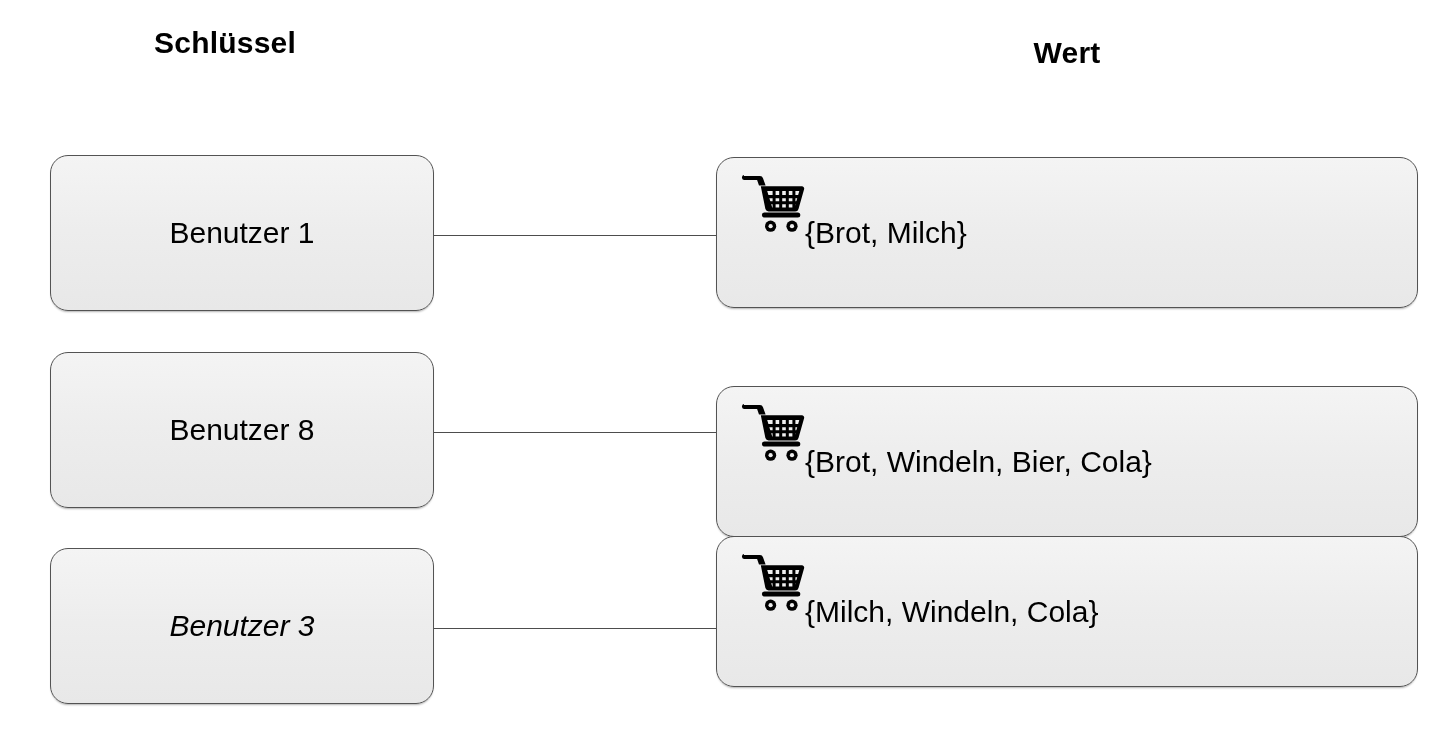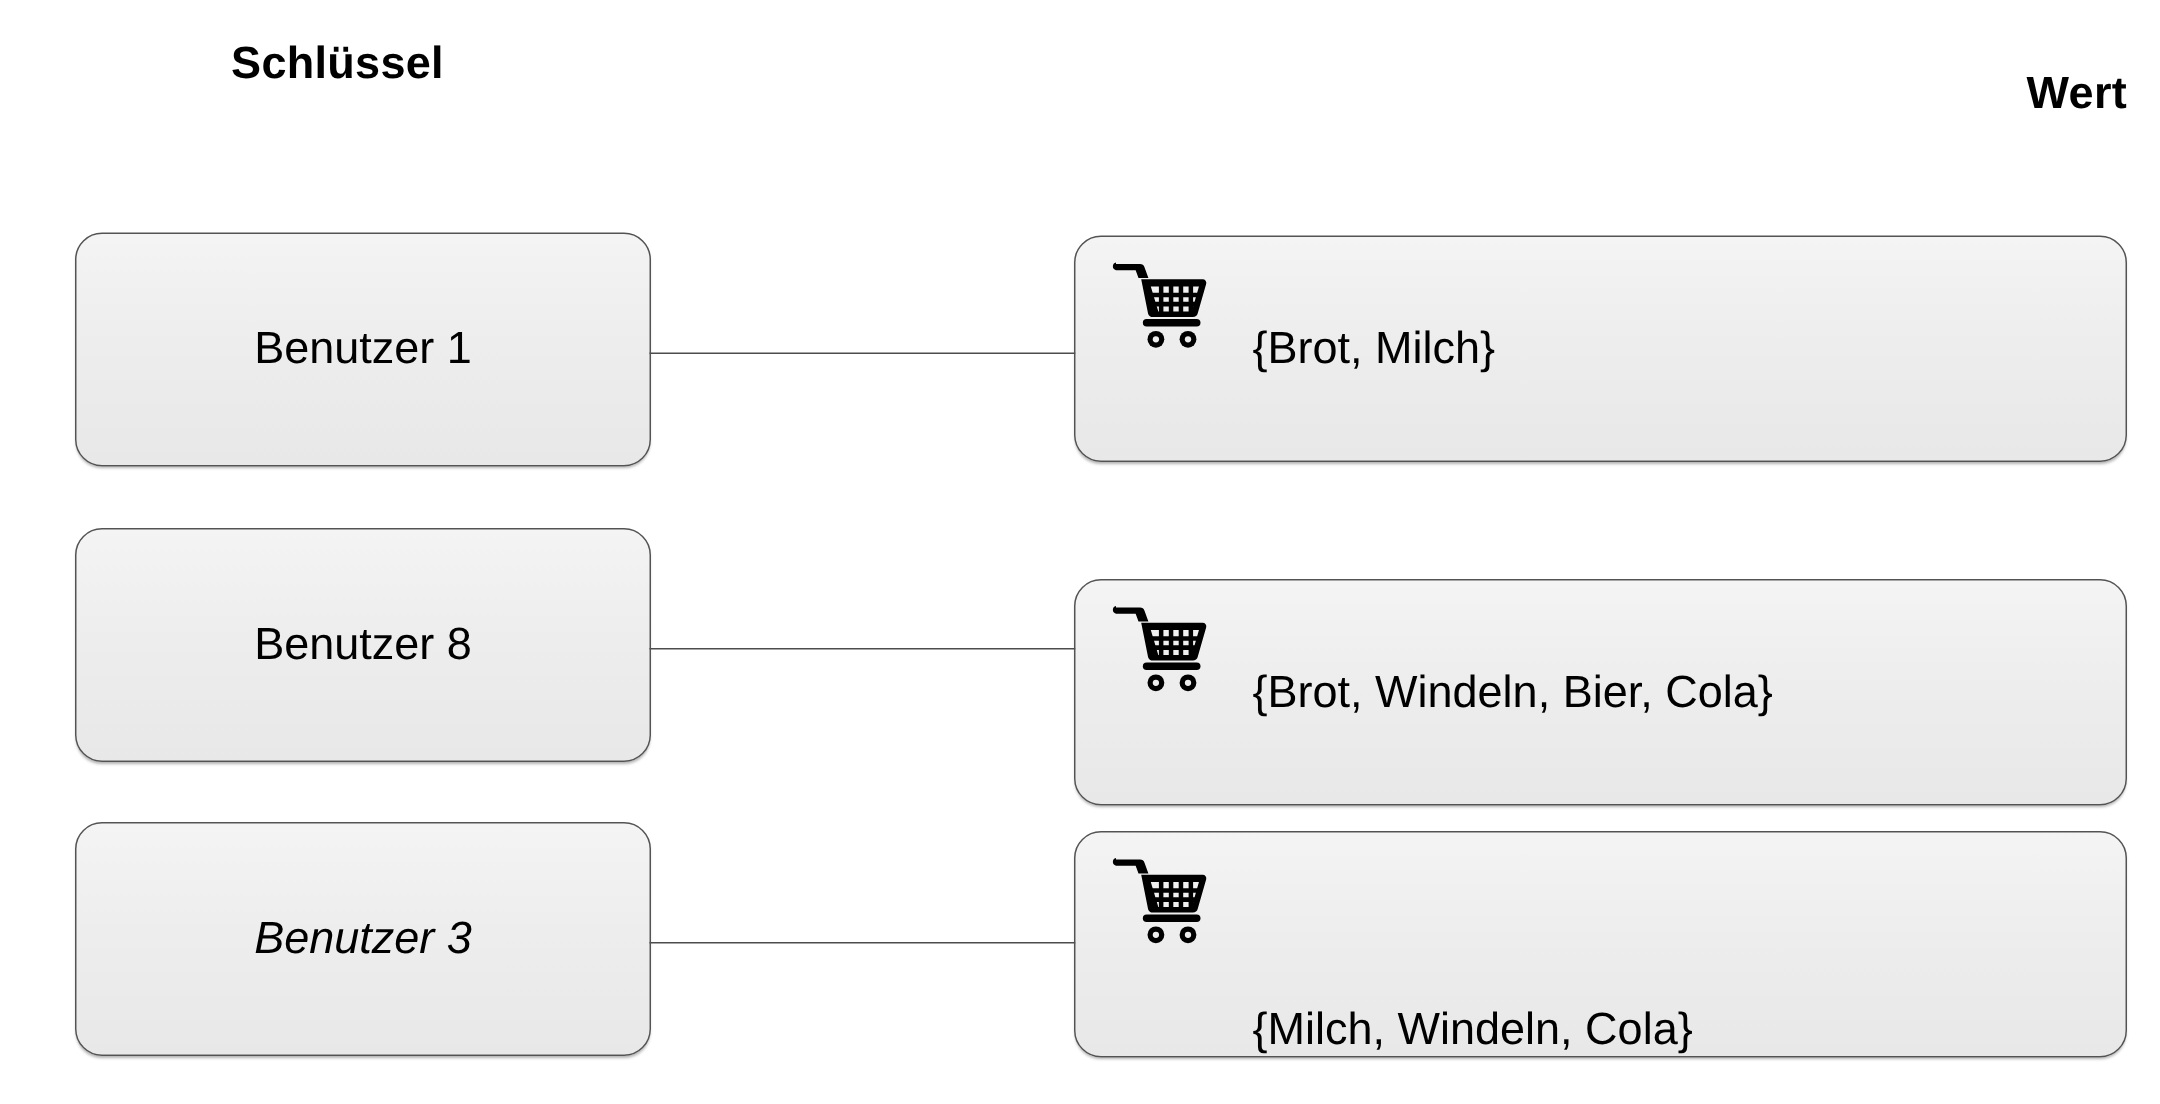--- a/index.html
+++ b/index.html
@@ -28,21 +28,21 @@
     position: absolute;
     font-weight: bold;
     font-size: 30px;
     line-height: 34px;
     letter-spacing: 0.2px;
     color: #000;
     text-align: center;
     white-space: nowrap;
   }
   .col-header.key  { left: 33px;  top: 26px; width: 384px; }
-  .col-header.value{ left: 716px; top: 46px; width: 702px; text-align: right; }
+  .col-header.value{ left: 716px; top: 36px; width: 702px; }
 
   
   .connector {
     position: absolute;
     height: 0;
     border-top: 1.6px solid #4d4d4d;
   }
 
   
   .node {
@@ -85,21 +85,21 @@
     height: 62px;
     display: block;
   }
   .cart-icon svg { display: block; width: 100%; height: 100%; }
 
   .value-label {
     font-size: 30px;
     line-height: 34px;
     color: #000;
     white-space: nowrap;
-    padding-left: 118px;
+    padding-left: 88px;
   }
 </style>
 </head>
 <body>
 
 <div class="canvas">
 
   <div class="col-header key">Schlüssel</div>
   <div class="col-header value">Wert</div>
 
@@ -168,21 +168,21 @@
     </span>
     <span class="value-label">{Brot, Windeln, Bier, Cola}</span>
   </div>
 
   <div class="connector" style="left:417px; top:628px; width:300px;"></div>
 
   <div class="node key-node" style="top:548px;font-style:italic;">
     <span class="key-label">Benutzer 3</span>
   </div>
 
-  <div class="node value-node" style="top:554px;align-items:flex-end;">
+  <div class="node value-node" style="top:536px;">
     <span class="cart-icon">
       <svg viewBox="0 0 64 62" xmlns="http://www.w3.org/2000/svg">
         <g fill="#000000">
           <path d="M3 4 h16 a3.2 3.2 0 0 1 3.0 2.2 l2.6 7.2 h-6.6 l-1.9 -5.3 H3 a2.6 2.6 0 0 1 0 -5.1 z"></path>
           <path d="M19.8 14.2 h41.0 a2.4 2.4 0 0 1 2.3 3.1 l-5.6 19.6 a3.4 3.4 0 0 1 -3.3 2.5 H27.6 a3.4 3.4 0 0 1 -3.2 -2.3 z
                    M26.2 19.0 l5.0 16.6 h22.3 l4.8 -16.6 z"></path>
           <rect x="31.6" y="18.0" width="3.0" height="18.6"></rect>
           <rect x="38.2" y="18.0" width="3.0" height="18.6"></rect>
           <rect x="44.8" y="18.0" width="3.0" height="18.6"></rect>
           <rect x="51.4" y="18.0" width="3.0" height="18.6"></rect>

